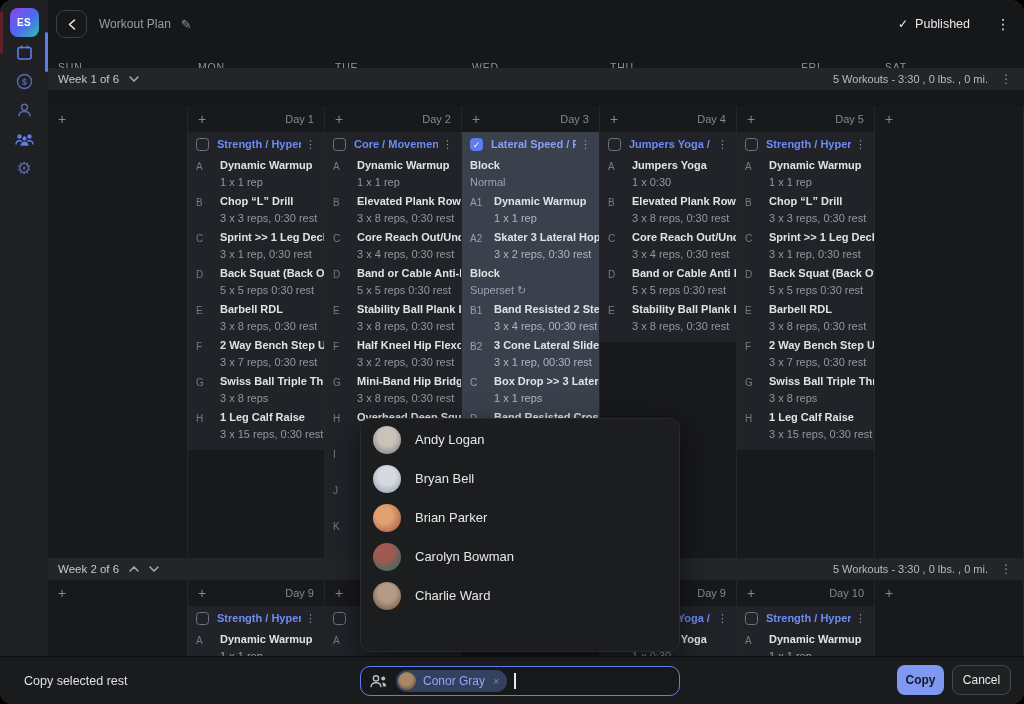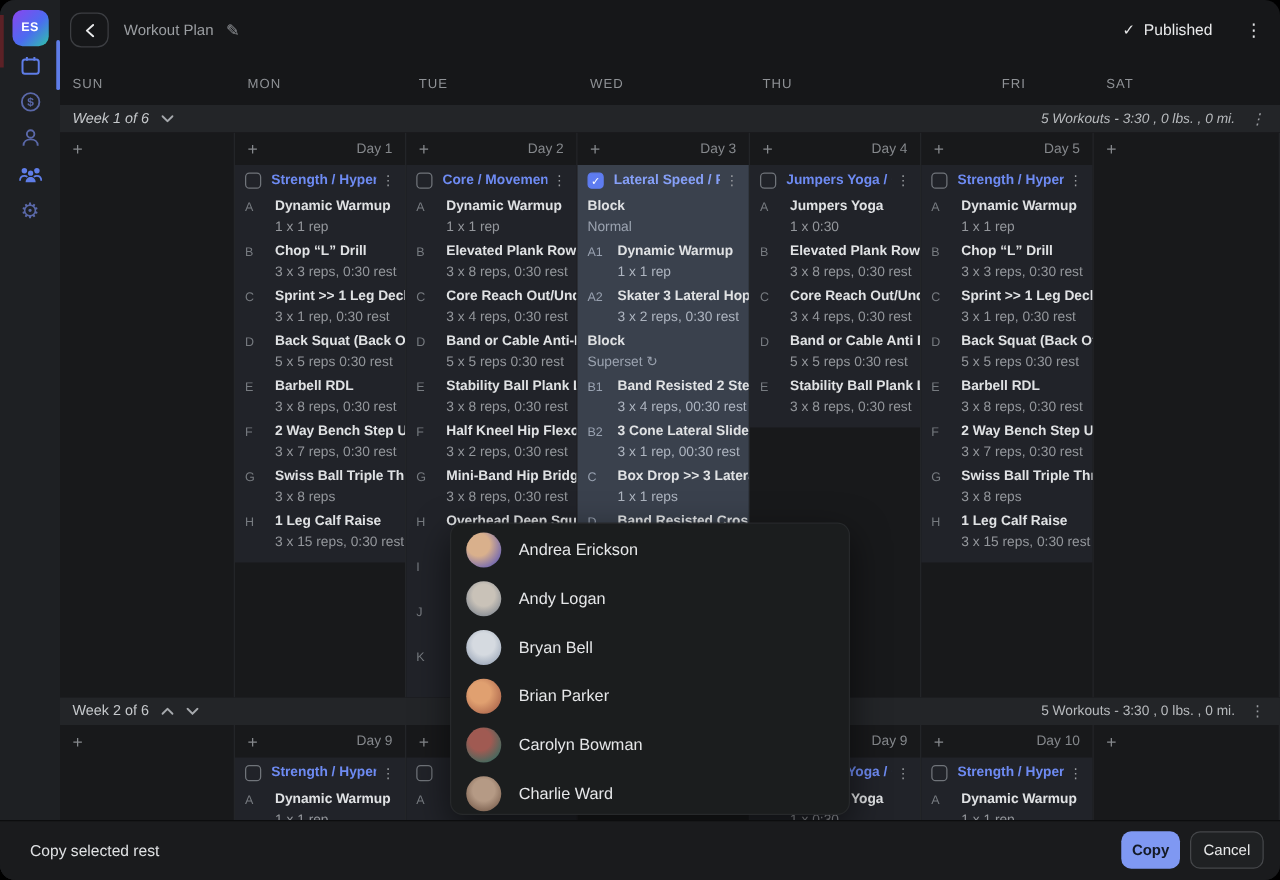--- a/index.html
+++ b/index.html
@@ -151,21 +151,21 @@
   <div class="dow-row" id="dow-row">
       <div style="width: 140px;"><span class="dow">SUN</span></div>
       <div style="width: 137px;"><span class="dow">MON</span></div>
       <div style="width: 137px;"><span class="dow">TUE</span></div>
       <div style="width: 138px;"><span class="dow">WED</span></div>
       <div style="width: 137px;"><span class="dow">THU</span></div>
       <div style="width: 138px; text-align: center;"><span class="dow">FRI</span></div>
       <div style="width: 149px;"><span class="dow">SAT</span></div>
     </div>
 
-  <div class="week-toolbar" style="top:84px;font-style:italic;">
+  <div class="week-toolbar" style="top:68px;">
     <span class="wt-label">Week 1 of 6</span>
     <span class="wt-chev">
       <svg width="10" height="6" viewBox="0 0 10 6">
           <polyline points="1,1 5,5 9,1" fill="none" stroke="#a6a9ad" stroke-width="1.5" stroke-linecap="round"></polyline>
         </svg>
     </span>
     <span class="wt-summary">5 Workouts - 3:30 , 0 lbs. , 0 mi.</span>
     <span class="wt-kebab">⋮</span>
   </div>
 
@@ -625,24 +625,20 @@
       </div>
       <div class="col" style="width: 149px;">
         <div class="day-header">
           <span class="plus">+</span>
         </div>
       </div>
     </div>
 
   <div class="dropdown" id="people-dropdown">
       <div class="person-row">
-        <span class="avatar av-0"></span>
-        <span class="person-name">Andrea Erickson</span>
-      </div>
-      <div class="person-row">
         <span class="avatar av-1"></span>
         <span class="person-name">Andy Logan</span>
       </div>
       <div class="person-row">
         <span class="avatar av-3"></span>
         <span class="person-name">Bryan Bell</span>
       </div>
       <div class="person-row">
         <span class="avatar av-2"></span>
         <span class="person-name">Brian Parker</span>
@@ -652,16 +648,32 @@
         <span class="person-name">Carolyn Bowman</span>
       </div>
       <div class="person-row">
         <span class="avatar av-5"></span>
         <span class="person-name">Charlie Ward</span>
       </div>
     </div>
 
   <div class="bottombar">
     <span class="copy-selected">Copy selected rest</span>
+    <div class="assign-input">
+      <span class="people-icon">
+        <svg width="19" height="15" viewBox="0 0 19 15">
+          <circle cx="7" cy="4.4" r="2.6" fill="none" stroke="#b8bbbf" stroke-width="1.4"></circle>
+          <path d="M2 13.2 c0-2.9 2.2-4.5 5-4.5 s5 1.6 5 4.5" fill="none" stroke="#b8bbbf" stroke-width="1.4"></path>
+          <circle cx="14.2" cy="4.6" r="2" fill="#b8bbbf"></circle>
+          <path d="M13.2 8.6 c2.5 0 4 1.5 4 3.9 h-3" fill="#b8bbbf"></path>
+        </svg>
+      </span>
+      <span class="chip">
+        <span class="chip-avatar"></span>
+        <span class="chip-name">Conor Gray</span>
+        <span class="chip-x">×</span>
+      </span>
+      <span class="caret"></span>
+    </div>
     <button class="copy-btn">Copy</button>
     <button class="cancel-btn">Cancel</button>
   </div>
 </div>
 
 </body></html>

